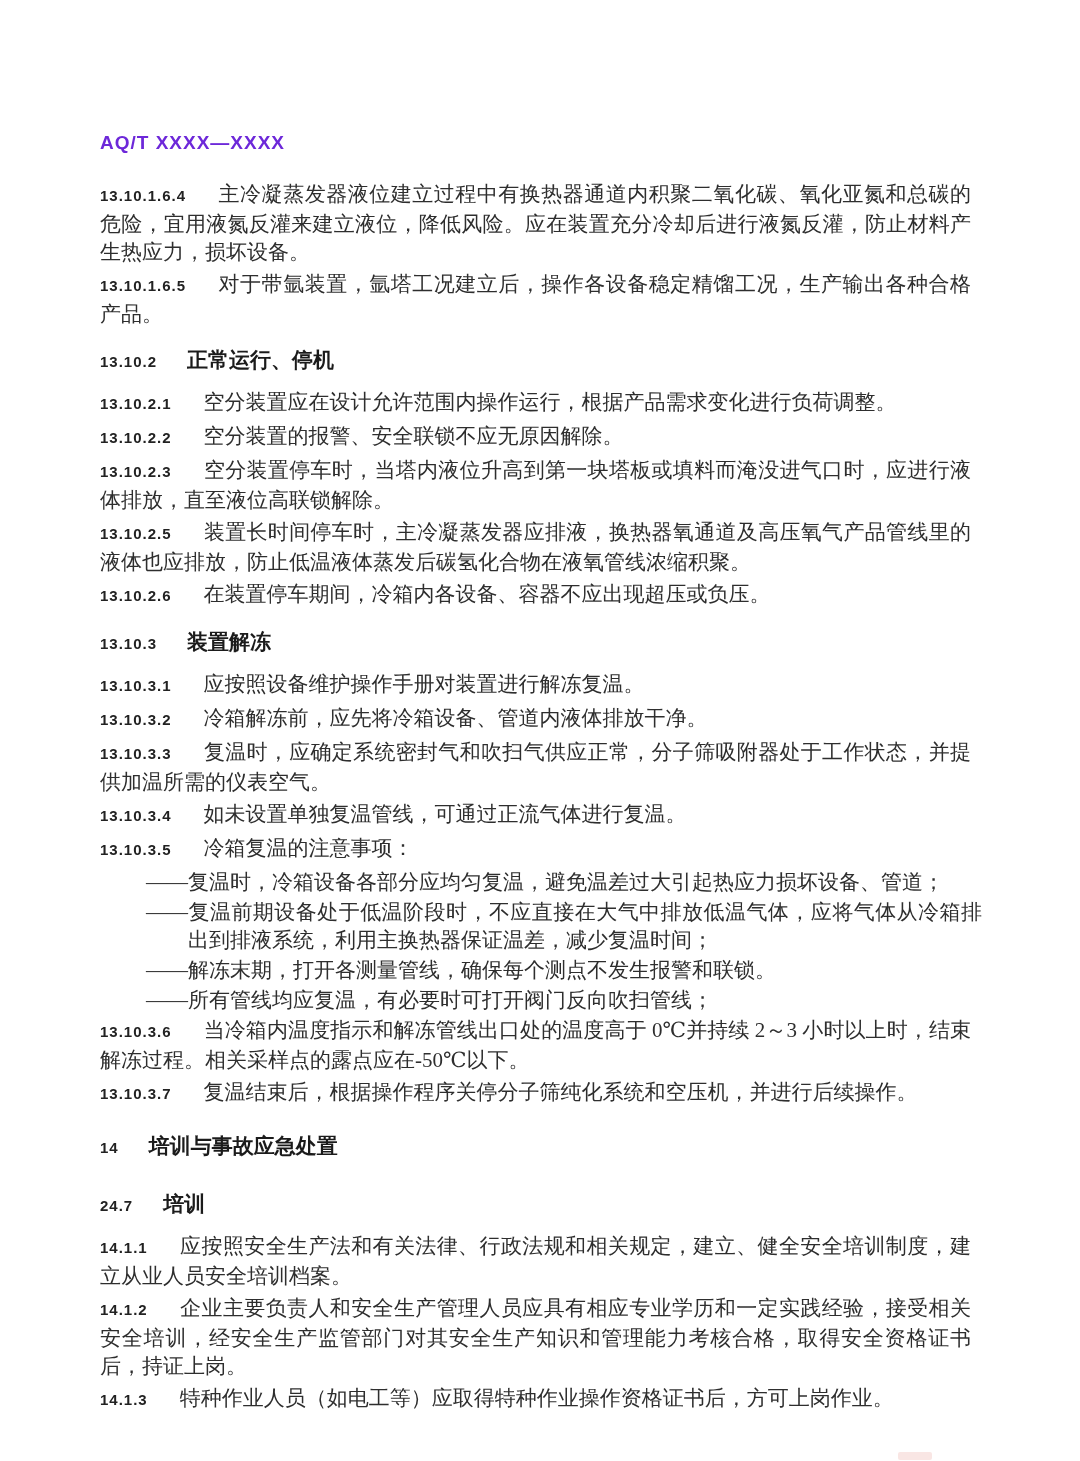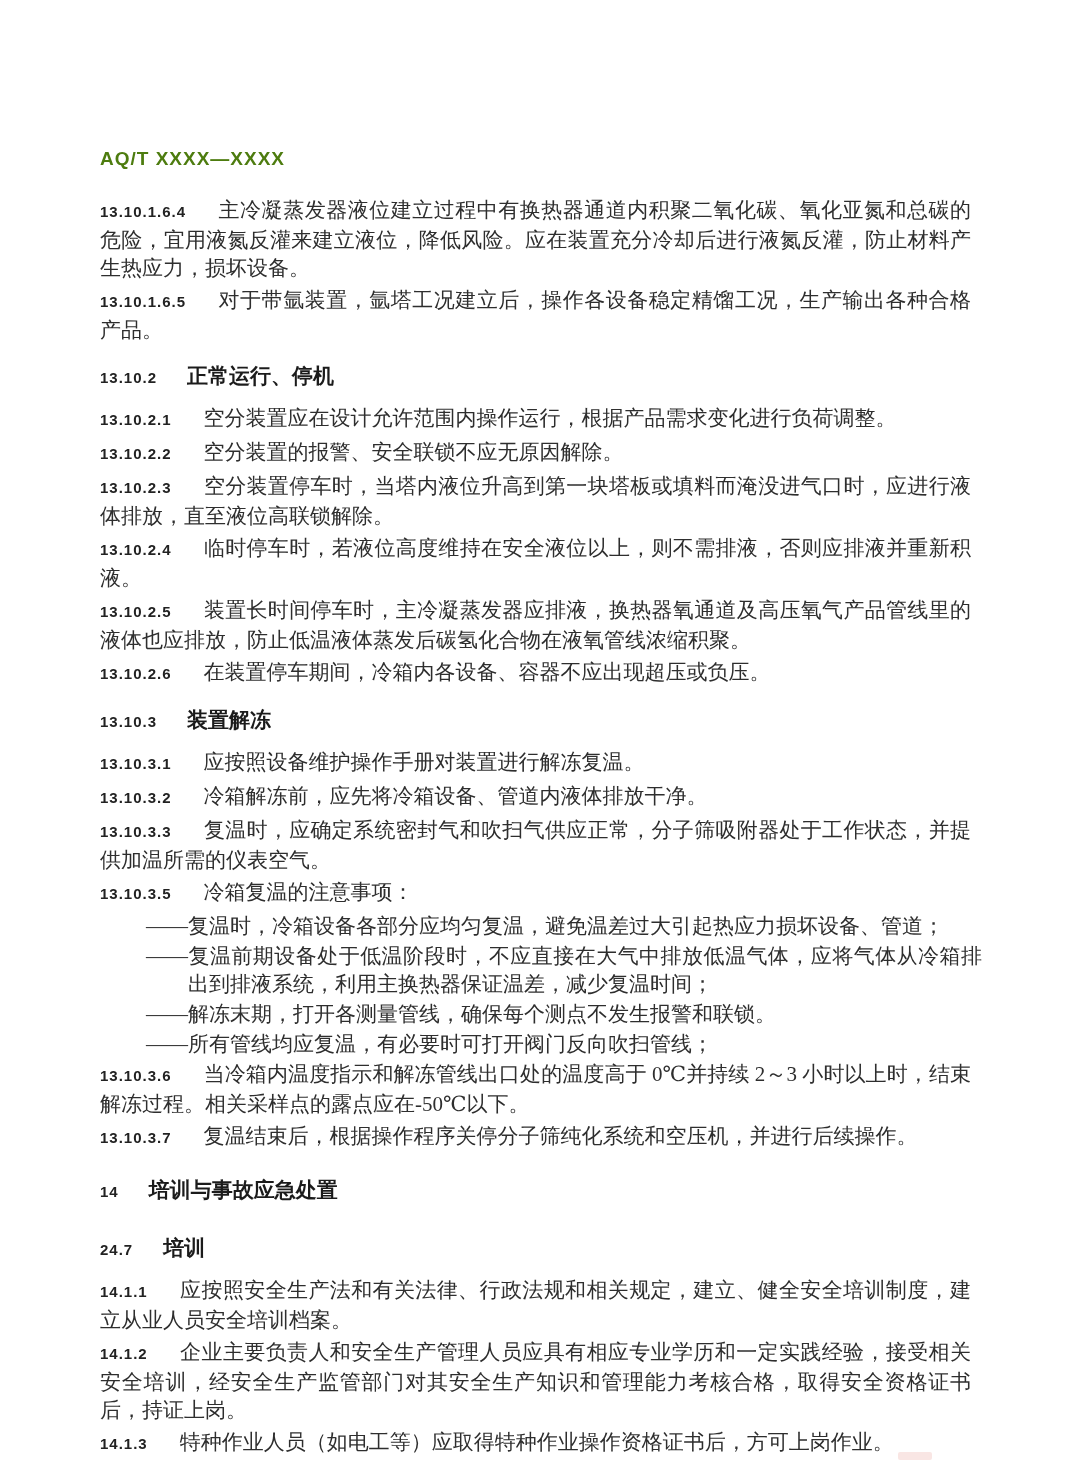--- a/index.html
+++ b/index.html
@@ -16,23 +16,23 @@
     position: absolute;
     left: 100px;
     top: 130px;
     width: 882px;
   }
   .doc-header {
     font-family: "Liberation Sans", "DejaVu Sans", sans-serif;
     font-size: 19px;
     font-weight: 700;
     letter-spacing: 1px;
-    color: #4d7c0f;
+    color: #6d28d9;
     line-height: 26px;
-    margin: 16px 0 24px 0;
+    margin: 0 0 24px 0;
   }
   p { margin: 0; }
   .clause {
     font-size: 21px;
     line-height: 28px;
     margin: 0 11px 4px 0;
     text-align: justify;
   }
   .num {
     font-family: "Liberation Sans", "DejaVu Sans", sans-serif;
@@ -80,27 +80,27 @@
 <div class="page">
   <div class="content">
     <p class="doc-header">AQ/T XXXX—XXXX</p>
     <div>
         <p class="clause"><span class="num">13.10.1.6.4</span><span class="txt">主冷凝蒸发器液位建立过程中有换热器通道内积聚二氧化碳、氧化亚氮和总碳的危险，宜用液氮反灌来建立液位，降低风险。应在装置充分冷却后进行液氮反灌，防止材料产生热应力，损坏设备。</span></p>
         <p class="clause"><span class="num">13.10.1.6.5</span><span class="txt">对于带氩装置，氩塔工况建立后，操作各设备稳定精馏工况，生产输出各种合格产品。</span></p>
         <p class="h3"><span class="num">13.10.2</span><span class="txt">正常运行、停机</span></p>
         <p class="clause"><span class="num">13.10.2.1</span><span class="txt">空分装置应在设计允许范围内操作运行，根据产品需求变化进行负荷调整。</span></p>
         <p class="clause"><span class="num">13.10.2.2</span><span class="txt">空分装置的报警、安全联锁不应无原因解除。</span></p>
         <p class="clause"><span class="num">13.10.2.3</span><span class="txt">空分装置停车时，当塔内液位升高到第一块塔板或填料而淹没进气口时，应进行液体排放，直至液位高联锁解除。</span></p>
-        <p class="clause"><span class="num">13.10.2.4</span><span class="txt">临时停车时，若液位高度维持在安全液位以上，则不需排液，否则应排液并重新积液。</span></p>
         <p class="clause"><span class="num">13.10.2.5</span><span class="txt">装置长时间停车时，主冷凝蒸发器应排液，换热器氧通道及高压氧气产品管线里的液体也应排放，防止低温液体蒸发后碳氢化合物在液氧管线浓缩积聚。</span></p>
         <p class="clause"><span class="num">13.10.2.6</span><span class="txt">在装置停车期间，冷箱内各设备、容器不应出现超压或负压。</span></p>
         <p class="h3"><span class="num">13.10.3</span><span class="txt">装置解冻</span></p>
         <p class="clause"><span class="num">13.10.3.1</span><span class="txt">应按照设备维护操作手册对装置进行解冻复温。</span></p>
         <p class="clause"><span class="num">13.10.3.2</span><span class="txt">冷箱解冻前，应先将冷箱设备、管道内液体排放干净。</span></p>
         <p class="clause"><span class="num">13.10.3.3</span><span class="txt">复温时，应确定系统密封气和吹扫气供应正常，分子筛吸附器处于工作状态，并提供加温所需的仪表空气。</span></p>
+        <p class="clause"><span class="num">13.10.3.4</span><span class="txt">如未设置单独复温管线，可通过正流气体进行复温。</span></p>
         <p class="clause"><span class="num">13.10.3.5</span><span class="txt">冷箱复温的注意事项：</span></p>
         <p class="dash"><span class="dash-mark">——</span><span class="txt">复温时，冷箱设备各部分应均匀复温，避免温差过大引起热应力损坏设备、管道；</span></p>
         <p class="dash"><span class="dash-mark">——</span><span class="txt">复温前期设备处于低温阶段时，不应直接在大气中排放低温气体，应将气体从冷箱排出到排液系统，利用主换热器保证温差，减少复温时间；</span></p>
         <p class="dash"><span class="dash-mark">——</span><span class="txt">解冻末期，打开各测量管线，确保每个测点不发生报警和联锁。</span></p>
         <p class="dash"><span class="dash-mark">——</span><span class="txt">所有管线均应复温，有必要时可打开阀门反向吹扫管线；</span></p>
         <p class="clause"><span class="num">13.10.3.6</span><span class="txt">当冷箱内温度指示和解冻管线出口处的温度高于 0℃并持续 2～3 小时以上时，结束解冻过程。相关采样点的露点应在-50℃以下。</span></p>
         <p class="clause"><span class="num">13.10.3.7</span><span class="txt">复温结束后，根据操作程序关停分子筛纯化系统和空压机，并进行后续操作。</span></p>
         <p class="h2"><span class="num">14</span><span class="txt">培训与事故应急处置</span></p>
         <p class="h3"><span class="num">24.7</span><span class="txt">培训</span></p>
         <p class="clause"><span class="num">14.1.1</span><span class="txt">应按照安全生产法和有关法律、行政法规和相关规定，建立、健全安全培训制度，建立从业人员安全培训档案。</span></p>

